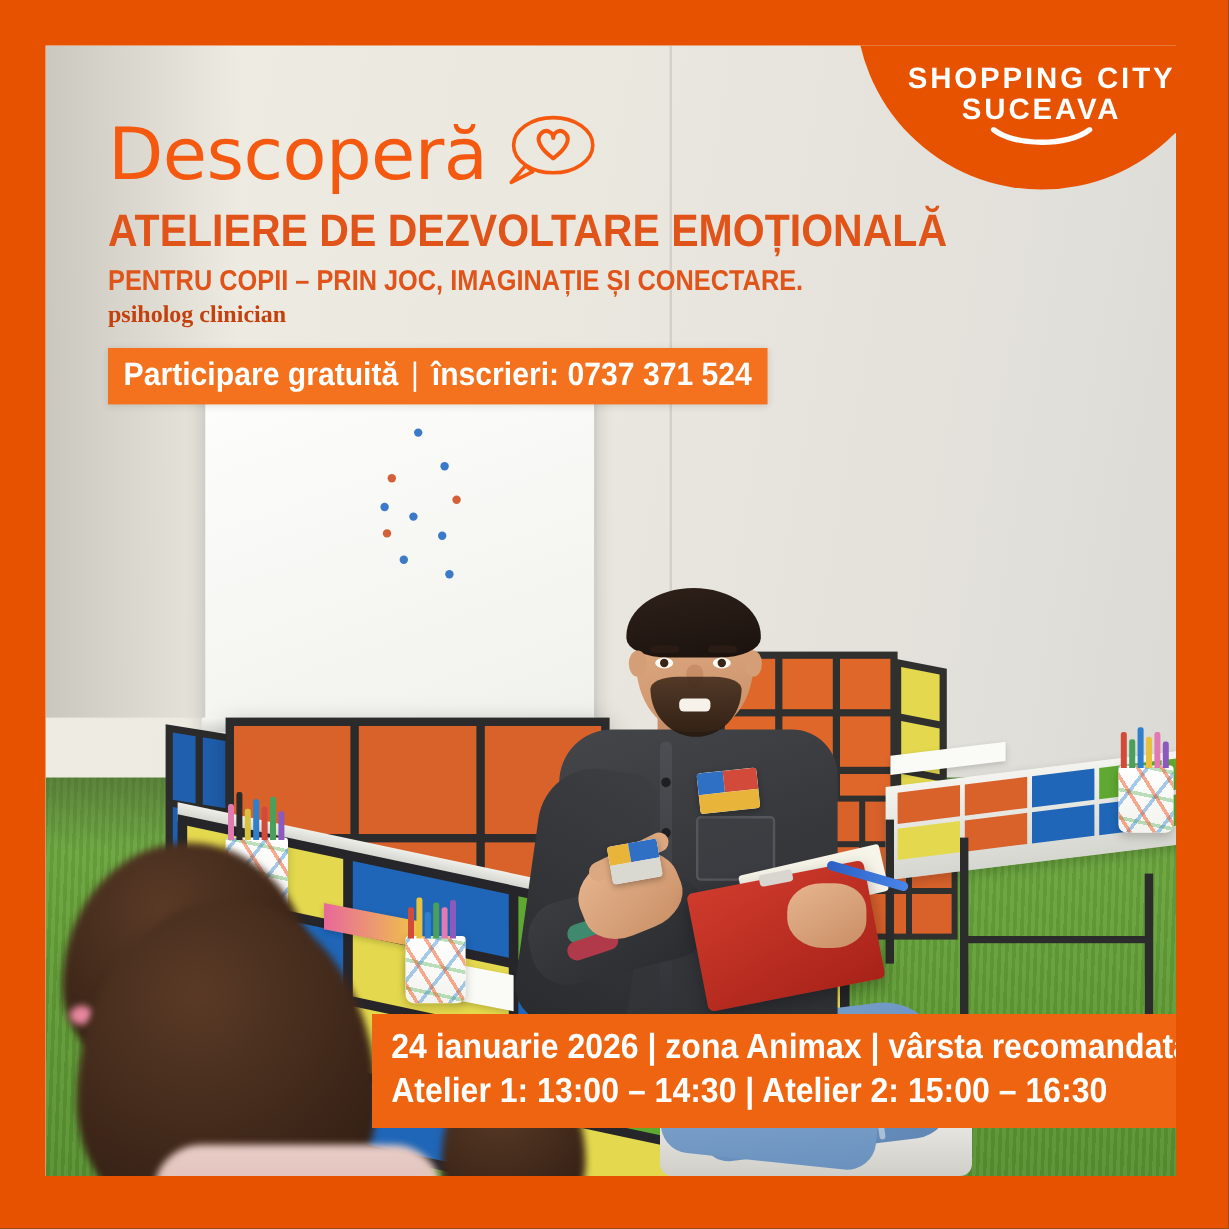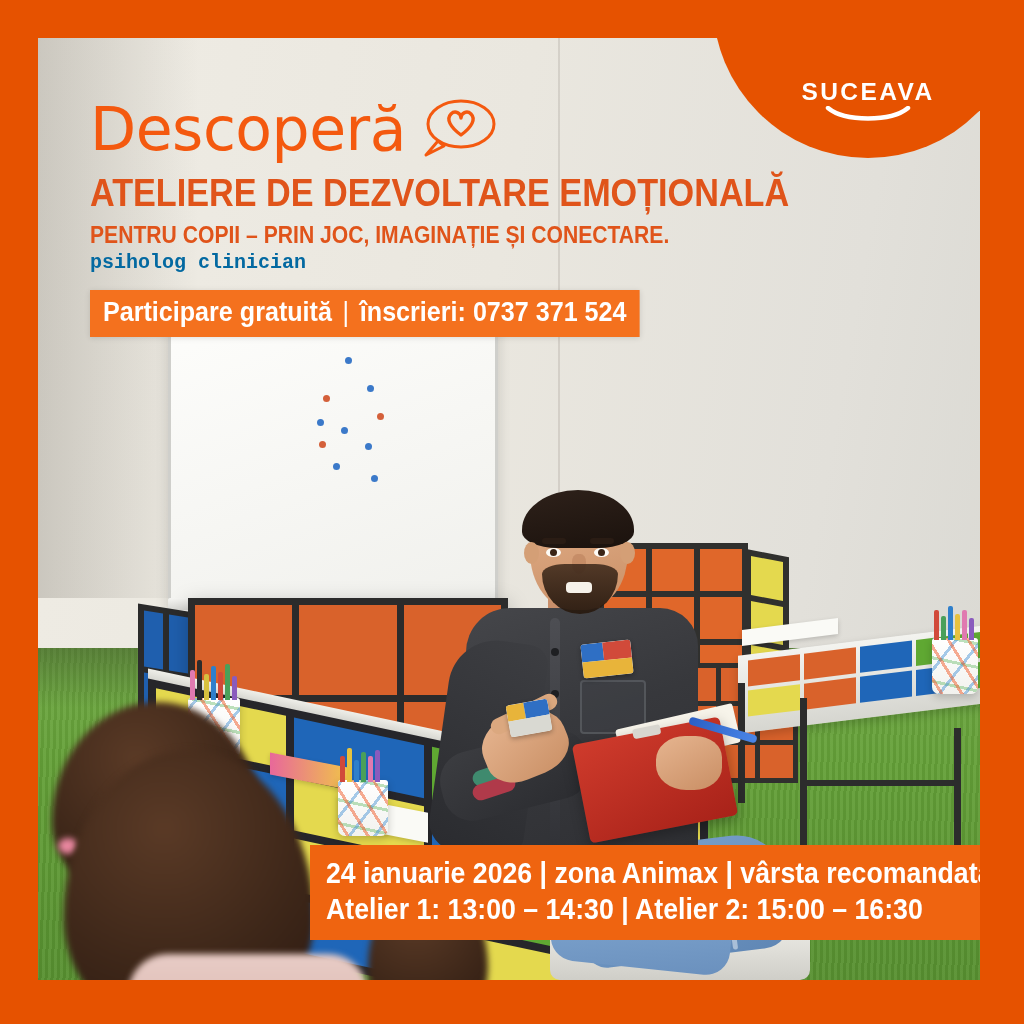--- a/index.html
+++ b/index.html
@@ -292,21 +292,21 @@
   .logo-l2{
     color:#fff; font-size:24.5px; font-weight:700; letter-spacing:2.4px;
     font-family:"Liberation Sans", sans-serif; line-height:1.06;
   }
   .logo-smile{ margin-top:1px; }
 
   
   .copy{ position:absolute; left:52px; top:56px; width:740px; z-index:5; }
 
   .line-discover{
-    display:flex; align-items:center; gap:14px;
+    display:flex; gap:14px;
     margin-bottom:-2px;
   }
   .t-descopera{
     color:#F4590F; font-size:60px; font-weight:400; letter-spacing:-0.5px;
     font-family:"DejaVu Sans", sans-serif;
   }
   .t-super{
     color:#F4590F; font-size:68px; font-weight:700; letter-spacing:-1.5px;
     font-family:"DejaVu Sans", sans-serif; line-height:1.02;
     margin-top:4px;
@@ -322,22 +322,22 @@
     font-family:"Liberation Sans", sans-serif;
     transform:scaleX(.88); transform-origin:left center;
     margin-top:6px; white-space:nowrap;
   }
   .t-coord{
     color:#F4590F; font-size:30px; font-weight:700;
     font-family:"DejaVu Sans", sans-serif;
     margin-top:18px; white-space:nowrap;
   }
   .t-psiholog{
-    color:#0369a1; font-size:20px; font-weight:700;
-    font-family:Liberation Mono, monospace;
+    color:#c2410c; font-size:20px; font-weight:700;
+    font-family:Liberation Serif, serif;
     margin-top:2px;
   }
   .bar-free{
     display:inline-block; margin-top:16px;
     background:#F4711E; color:#ffffff;
     font-size:27px; font-weight:700;
     font-family:"Liberation Sans", sans-serif;
     transform:scaleX(.93); transform-origin:left center;
     padding:7px 14px 9px 14px; white-space:nowrap;
     box-shadow:0 1px 6px rgba(0,0,0,.12);
@@ -590,20 +590,21 @@
       <div class="child-hair"></div>
     </div>
     <div class="child" style="left:90px;top:916px;width:240px;height:90px;">
       <div class="child-body" style="inset:0;background:linear-gradient(180deg,#e8ccc6,#d8b4ac);"></div>
     </div>
     <div class="child" style="left:330px;top:840px;width:120px;height:150px;">
       <div class="child-hair"></div>
     </div>
 
     <div class="logo">
+      <div class="logo-l1">SHOPPING CITY</div>
       <div class="logo-l2">SUCEAVA</div>
       <svg class="logo-smile" width="86" height="16" viewBox="0 0 86 16">
         <path d="M3 2 C 20 16, 66 16, 83 2" stroke="#ffffff" stroke-width="4.5" fill="none" stroke-linecap="round"></path>
       </svg>
     </div>
 
     <div class="copy">
 
       <div class="line-discover">
         <span class="t-descopera">Descoperă</span>

